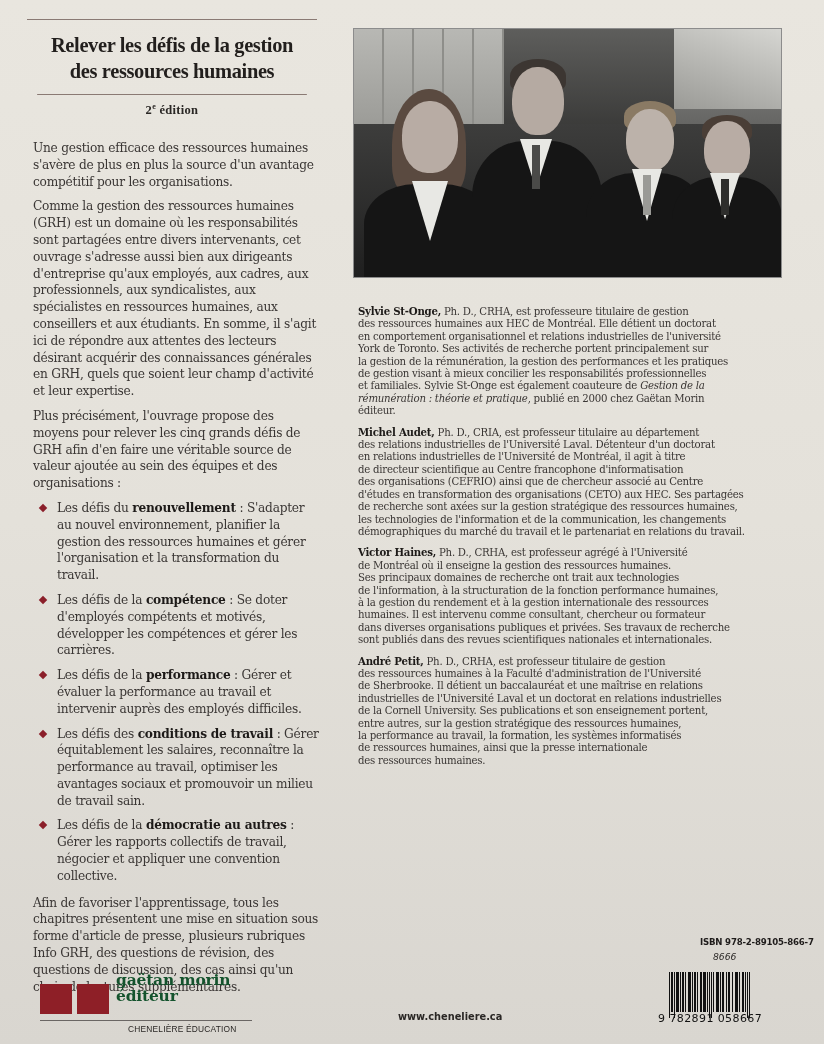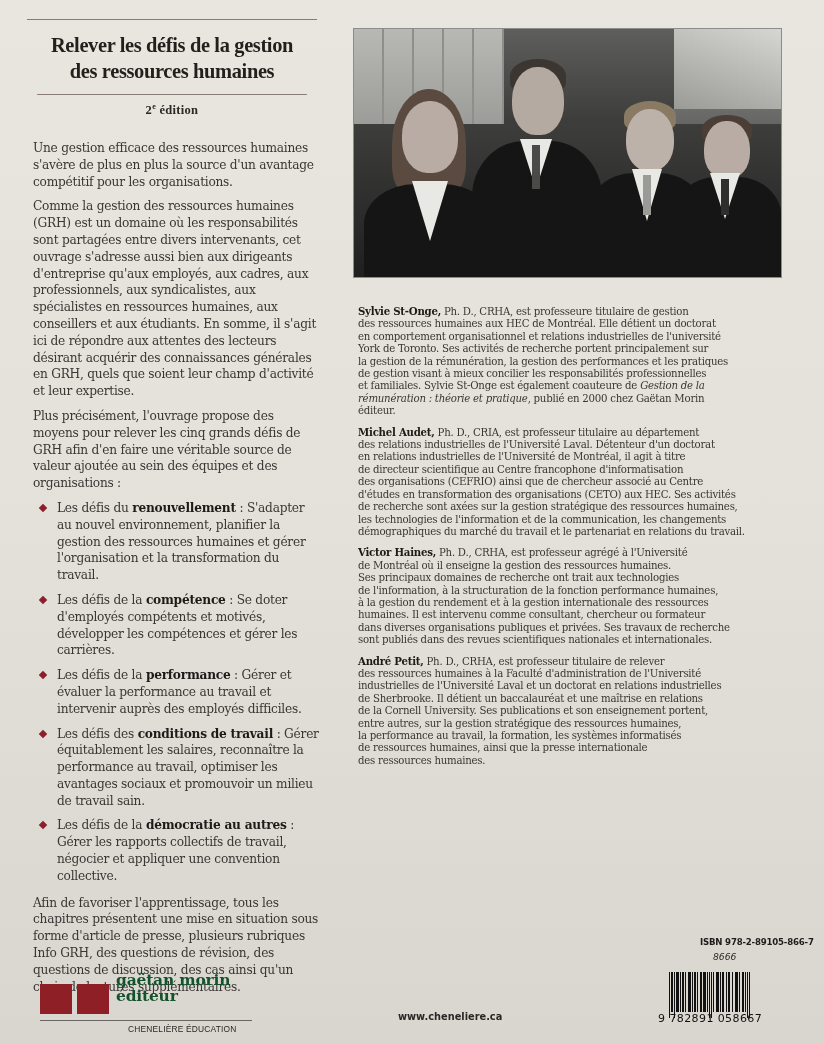--- a/index.html
+++ b/index.html
@@ -207,42 +207,42 @@
     <span class="line"><i>rémunération : théorie et pratique</i><span>, publié en 2000 chez Gaëtan Morin</span></span>
     <span class="line">éditeur.</span>
   </div>
 
   <div class="bio">
     <span class="line"><b>Michel Audet,</b><span> Ph. D., CRIA, est professeur titulaire au département</span></span>
     <span class="line">des relations industrielles de l'Université Laval. Détenteur d'un doctorat</span>
     <span class="line">en relations industrielles de l'Université de Montréal, il agit à titre</span>
     <span class="line">de directeur scientifique au Centre francophone d'informatisation</span>
     <span class="line">des organisations (CEFRIO) ainsi que de chercheur associé au Centre</span>
-    <span class="line">d'études en transformation des organisations (CETO) aux HEC. Ses activités</span>
+    <span class="line">d'études en transformation des organisations (CETO) aux HEC. Ses partagées</span>
     <span class="line">de recherche sont axées sur la gestion stratégique des ressources humaines,</span>
     <span class="line">les technologies de l'information et de la communication, les changements</span>
     <span class="line">démographiques du marché du travail et le partenariat en relations du travail.</span>
   </div>
 
   <div class="bio">
     <span class="line"><b>Victor Haines,</b><span> Ph. D., CRHA, est professeur agrégé à l'Université</span></span>
     <span class="line">de Montréal où il enseigne la gestion des ressources humaines.</span>
     <span class="line">Ses principaux domaines de recherche ont trait aux technologies</span>
     <span class="line">de l'information, à la structuration de la fonction performance humaines,</span>
     <span class="line">à la gestion du rendement et à la gestion internationale des ressources</span>
     <span class="line">humaines. Il est intervenu comme consultant, chercheur ou formateur</span>
     <span class="line">dans diverses organisations publiques et privées. Ses travaux de recherche</span>
     <span class="line">sont publiés dans des revues scientifiques nationales et internationales.</span>
   </div>
 
   <div class="bio">
-    <span class="line"><b>André Petit,</b><span> Ph. D., CRHA, est professeur titulaire de relever</span></span>
+    <span class="line"><b>André Petit,</b><span> Ph. D., CRHA, est professeur titulaire de gestion</span></span>
     <span class="line">des ressources humaines à la Faculté d'administration de l'Université</span>
+    <span class="line">de Sherbrooke. Il détient un baccalauréat et une maîtrise en relations</span>
     <span class="line">industrielles de l'Université Laval et un doctorat en relations industrielles</span>
-    <span class="line">de Sherbrooke. Il détient un baccalauréat et une maîtrise en relations</span>
     <span class="line">de la Cornell University. Ses publications et son enseignement portent,</span>
     <span class="line">entre autres, sur la gestion stratégique des ressources humaines,</span>
     <span class="line">la performance au travail, la formation, les systèmes informatisés</span>
     <span class="line">de ressources humaines, ainsi que la presse internationale</span>
     <span class="line">des ressources humaines.</span>
   </div>
 </div>
 
 <div class="logo">
   <div class="sq sq1"></div>

